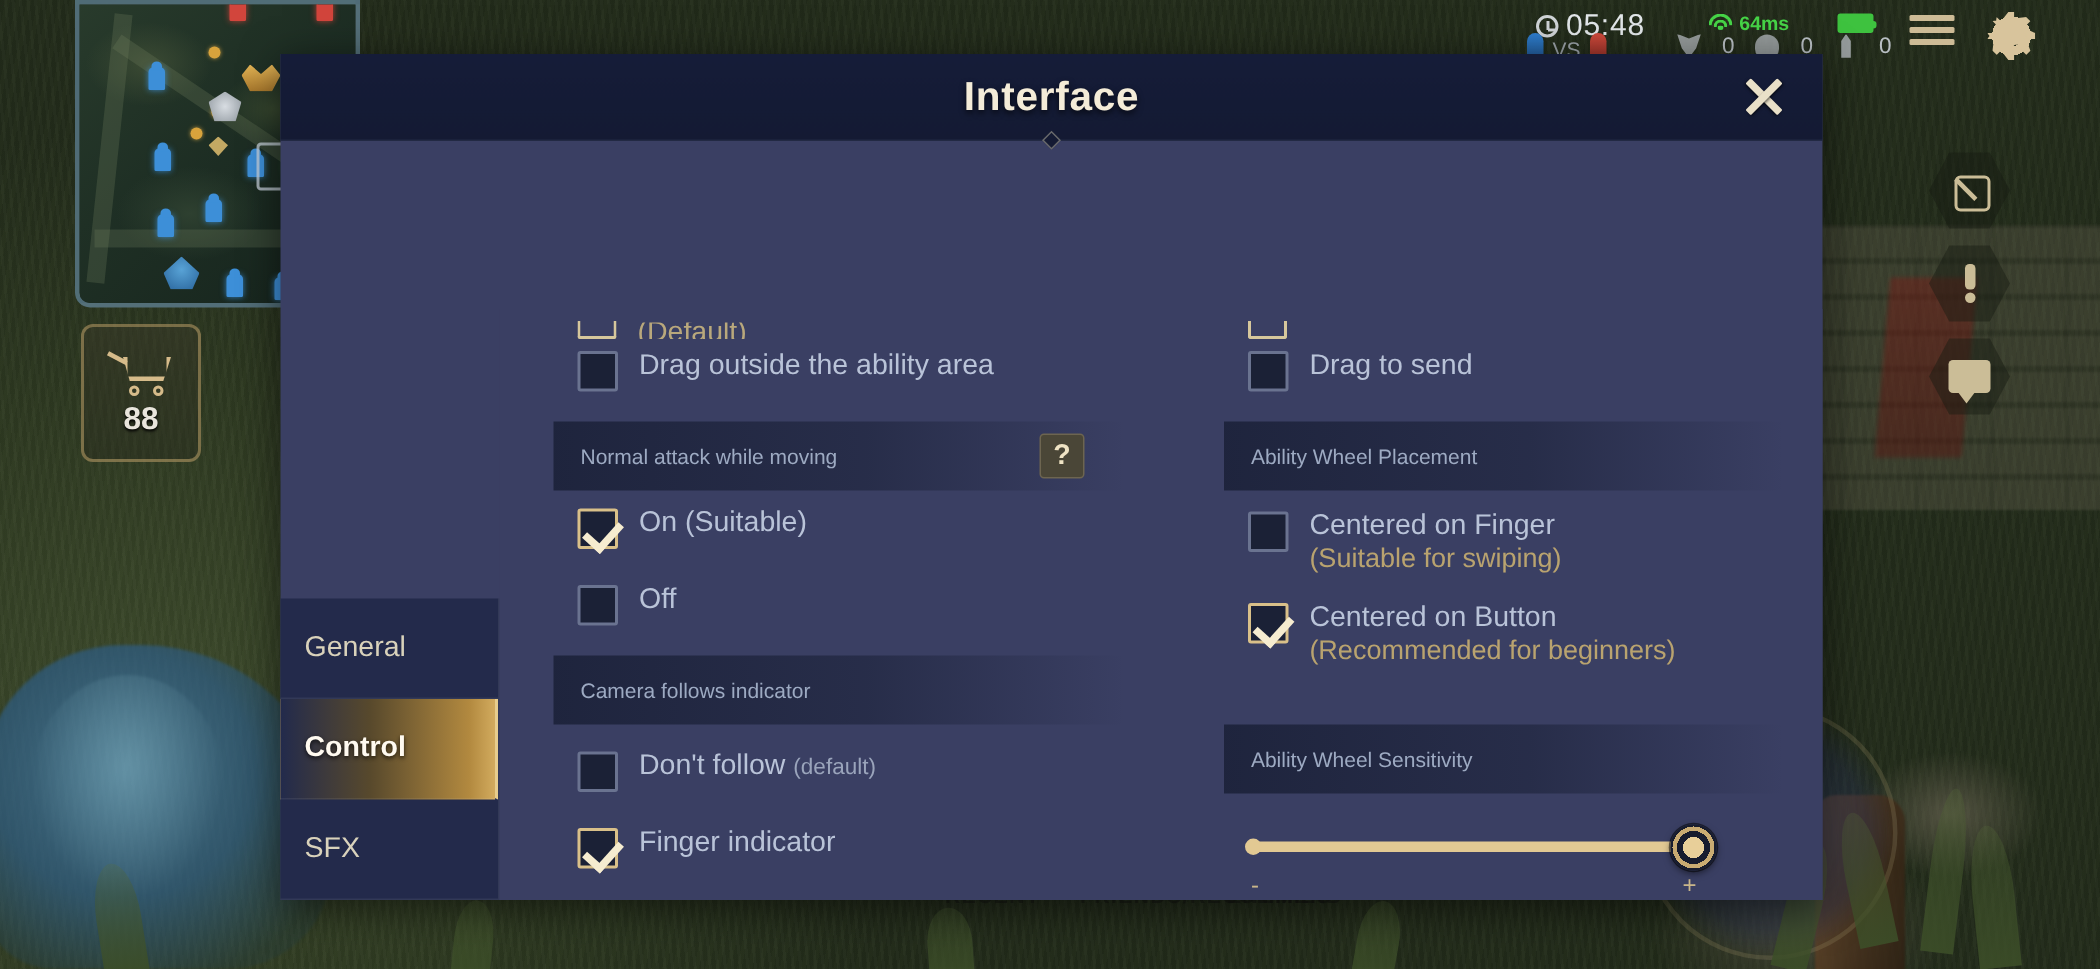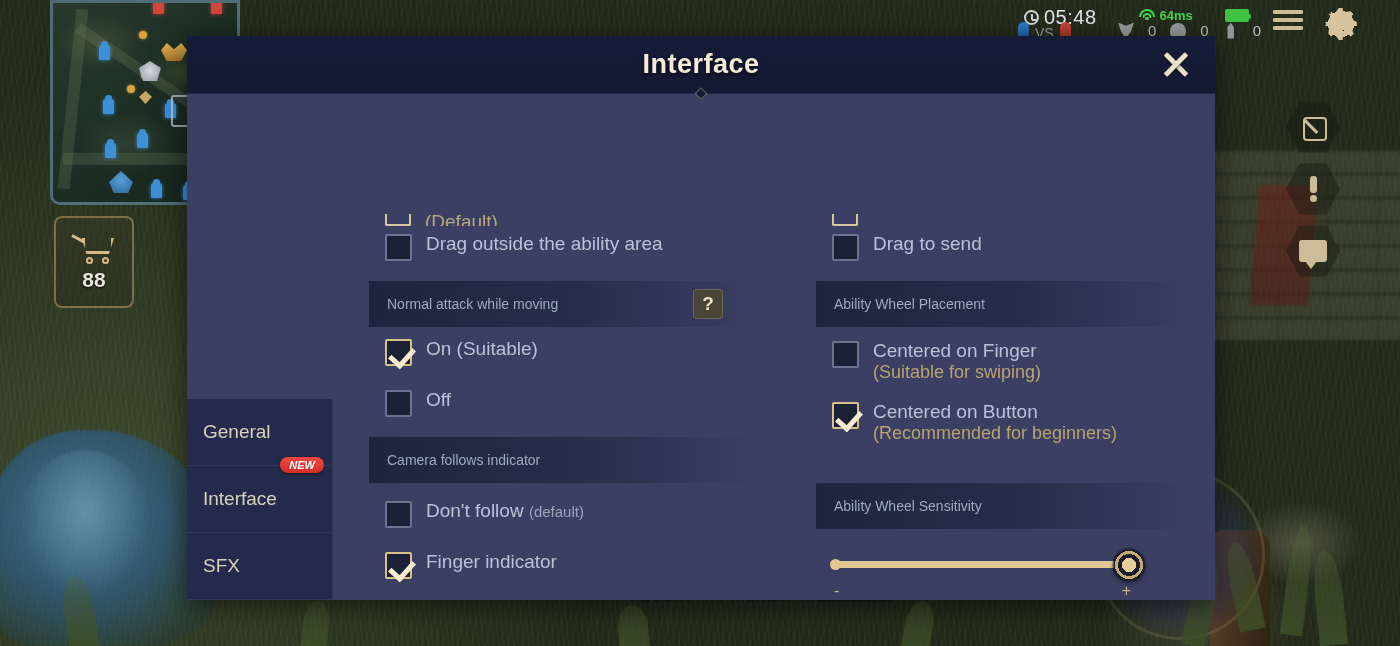--- a/index.html
+++ b/index.html
@@ -504,23 +504,22 @@
       <span></span>
     </div>
   </div>
 
   <div id="panel-body">
 
     <div id="sidebar">
       <div class="sidebar-item">
         <span>General</span>
       </div>
-      <div class="sidebar-item">
-        <span class="new-badge">NEW</span>
-        <span>Interface</span>
+      <div class="sidebar-item active">
+        <span>Control</span>
       </div>
       <div class="sidebar-item">
         <span>SFX</span>
       </div>
     </div>
 
     <div id="content">
       <div id="columns">
 
         <div class="col left">

